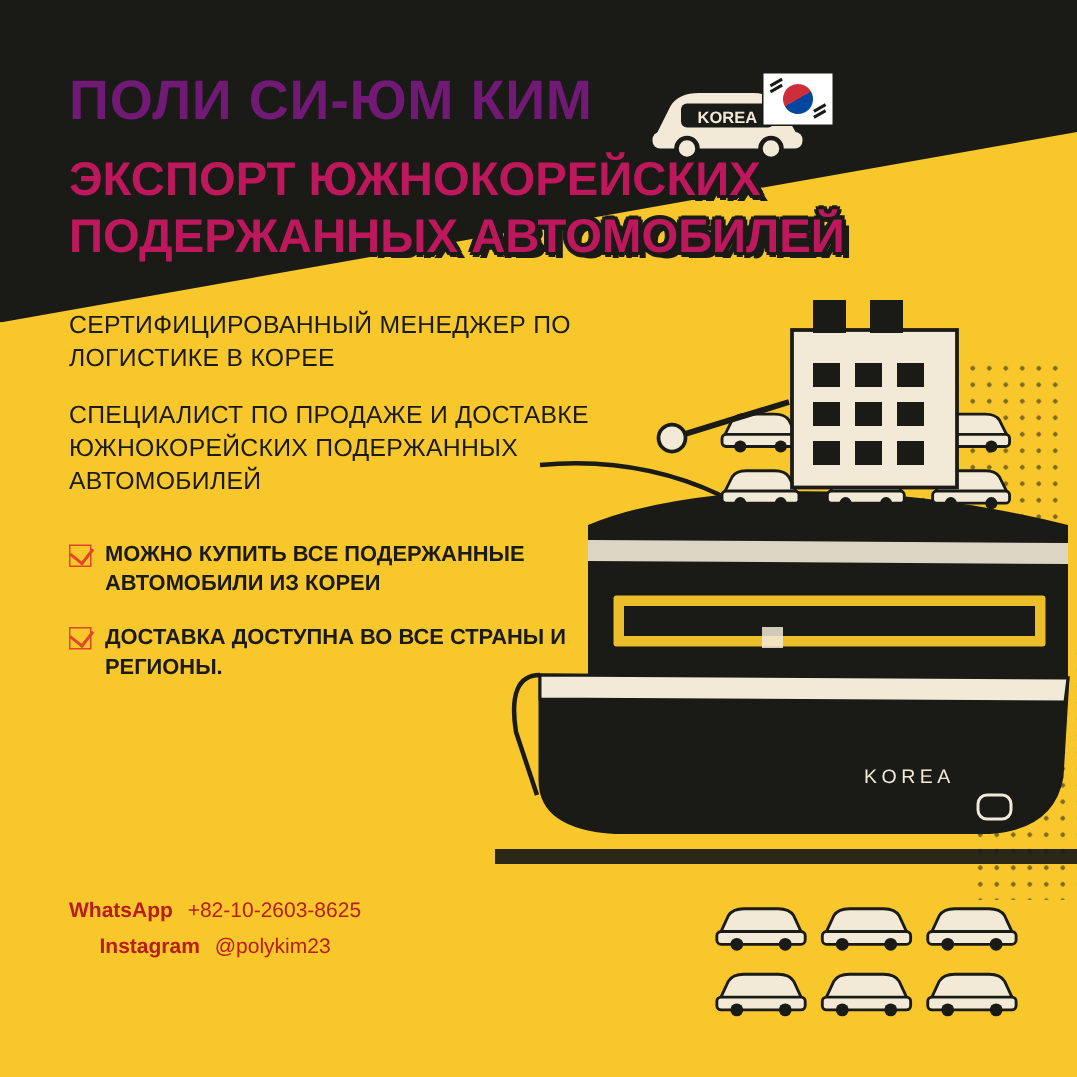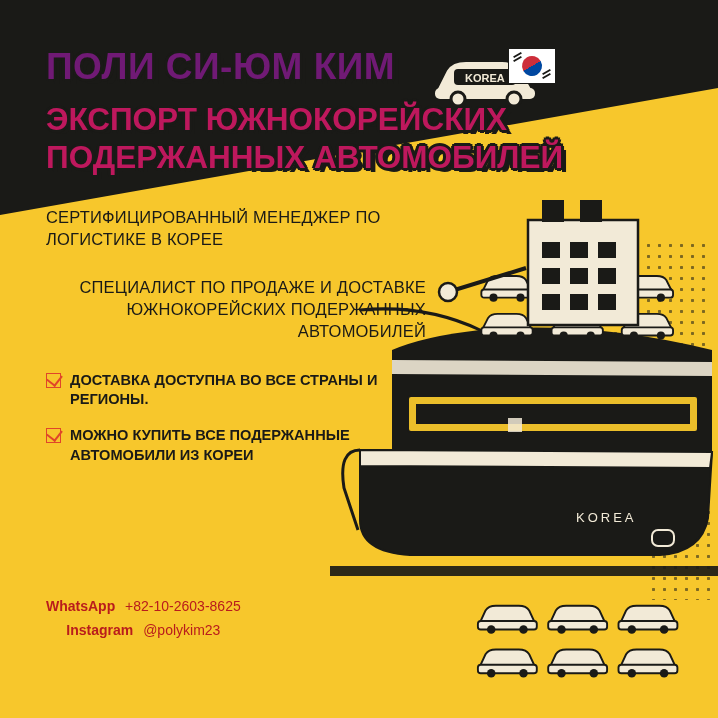--- a/index.html
+++ b/index.html
@@ -55,21 +55,21 @@
   
   .badge-car{position:absolute;z-index:6;left:432px;top:55px;width:110px;height:52px;}
   .badge-flag{position:absolute;z-index:7;left:508px;top:48px;width:46px;height:34px;background:#fff;border:1px solid #1a1a17;}
   .flag-circ{position:absolute;left:13px;top:7px;width:20px;height:20px;border-radius:50%;
     background:linear-gradient(180deg,#cd2e3a 0 50%,#0047a0 50% 100%);transform:rotate(-30deg);}
   .flag-bar{position:absolute;background:#1a1a17;}
 
   
   .copy{position:absolute;z-index:5;left:46px;top:206px;width:380px;color:#1a1a17;}
   .lead{font-weight:normal;font-size:16.5px;line-height:1.34;letter-spacing:.2px;}
-  .lead.second{margin-top:26px;text-align:right;}
+  .lead.second{margin-top:16px;}
 
   .checks{margin-top:28px;}
   .check-row{display:flex;align-items:flex-start;margin-bottom:16px;}
   .check-box{
     flex:0 0 auto;width:13px;height:13px;border:1.6px solid #e0452a;margin-top:2px;margin-right:9px;
     position:relative;background:transparent;
   }
   .check-box:after{
     content:"";position:absolute;left:2px;top:-2px;width:9px;height:11px;
     border-right:2px solid #e0452a;border-bottom:2px solid #e0452a;
@@ -201,25 +201,25 @@
     <div class="flag-bar" style="left:33px;top:26px;width:9px;height:2px;transform:rotate(-30deg);"></div>
   </div>
 
   <div class="copy">
     <div class="lead">СЕРТИФИЦИРОВАННЫЙ МЕНЕДЖЕР ПО ЛОГИСТИКЕ В КОРЕЕ</div>
     <div class="lead second">СПЕЦИАЛИСТ ПО ПРОДАЖЕ И ДОСТАВКЕ ЮЖНОКОРЕЙСКИХ ПОДЕРЖАННЫХ АВТОМОБИЛЕЙ</div>
 
     <div class="checks">
       <div class="check-row">
         <span class="check-box"></span>
-        <span class="check-text">ДОСТАВКА ДОСТУПНА ВО ВСЕ СТРАНЫ И РЕГИОНЫ.</span>
+        <span class="check-text">МОЖНО КУПИТЬ ВСЕ ПОДЕРЖАННЫЕ АВТОМОБИЛИ ИЗ КОРЕИ</span>
       </div>
       <div class="check-row">
         <span class="check-box"></span>
-        <span class="check-text">МОЖНО КУПИТЬ ВСЕ ПОДЕРЖАННЫЕ АВТОМОБИЛИ ИЗ КОРЕИ</span>
+        <span class="check-text">ДОСТАВКА ДОСТУПНА ВО ВСЕ СТРАНЫ И РЕГИОНЫ.</span>
       </div>
     </div>
   </div>
 
   <div class="contacts">
     <div class="contact-row">
       <span class="contact-label">WhatsApp</span>
       <span class="contact-value">+82-10-2603-8625</span>
     </div>
     <div class="contact-row">

